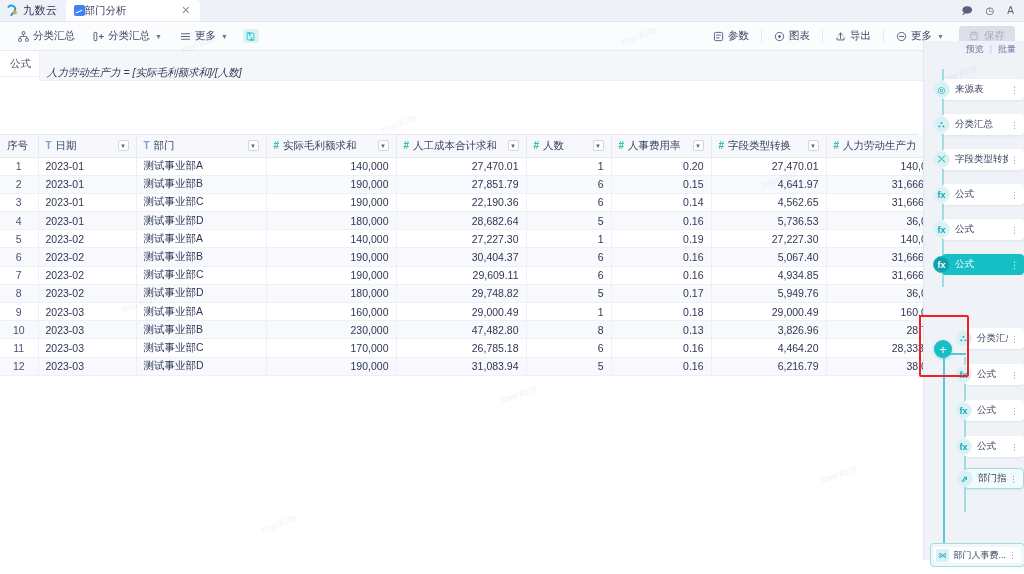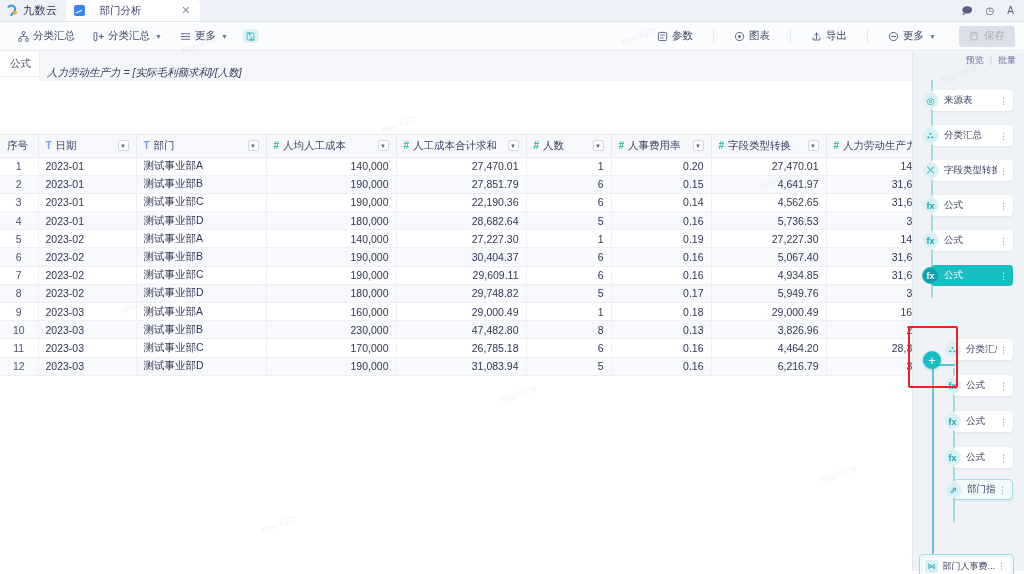--- a/index.html
+++ b/index.html
@@ -19,21 +19,21 @@
     border-bottom: 1px solid #e2e6ef;
     position: relative;
   }
   .logo-wrap {
     display: flex; align-items: center; gap: 3px;
     padding: 0 8px 0 6px;
   }
   .logo-mark { width: 14px; height: 14px; position: relative; flex: 0 0 auto; }
   .logo-text { font-size: 11px; font-weight: normal; color: #27314f; letter-spacing: .5px; }
   .tab {
-    display: flex; align-items: center; gap: 15px;
+    display: flex; align-items: center; gap: 0;
     background: #ffffff; padding: 0 7px 0 8px;
     min-width: 134px; font-size: 10.5px; color: #3a4260;
     border-radius: 4px 4px 0 0;
     position: relative;
   }
   .tab-icon {
     width: 11px; height: 11px; border-radius: 2px;
     background: #3b82f6; position: relative; flex: 0 0 auto;
   }
   .tab-icon::after {
@@ -57,21 +57,21 @@
     position: relative;
   }
   .tb-btn {
     display: flex; align-items: center; gap: 4px;
     font-size: 10.5px; color: #3f4662;
     padding: 3px 9px; border-radius: 3px; cursor: pointer;
     white-space: nowrap;
   }
   .tb-ico { width: 11px; height: 11px; display:inline-block; position: relative; flex:0 0 auto; }
   .caret { font-size: 7px; color: #6e7693; margin-left: 1px; }
-  .tb-right { margin-left: auto; display: flex; align-items: center; gap: 8px; }
+  .tb-right { margin-left: auto; display: flex; align-items: center; gap: 0; }
   .tb-sep { width: 1px; height: 14px; background: #e4e8f0; margin: 0 3px; }
   .save-btn {
     display: flex; align-items: center; gap: 4px;
     background: #dcdfe8; color: #a8adbd;
     font-size: 10.5px; padding: 3.5px 10px; border-radius: 3px;
     margin-left: 6px; cursor: default;
   }
   .refresh-ico {
     width: 16px; height: 14px; border-radius: 3px; background: #def3f4;
     display:flex; align-items:center; justify-content:center; cursor:pointer;
@@ -145,22 +145,22 @@
     padding: 0 7px;
     white-space: nowrap; overflow: hidden;
   }
   tbody tr:nth-child(even) { background: #f7f9fc; }
   .c-idx { text-align: center; color: #4a5170; }
   .c-num { text-align: right; }
   .c-txt { text-align: left; }
 
   
   .panel {
-    position: absolute; right: 0; top: 52px;
-    width: 112px; height: 519px;
+    position: absolute; right: 0; top: 41px;
+    width: 101px; height: 519px;
     background: #eff2f7;
     border-left: 1px solid #e2e6ef;
   }
   .panel-head {
     height: 16px; display: flex; align-items: center; justify-content: flex-end;
     gap: 6px; padding-right: 8px;
     font-size: 9px; color: #6d76a0;
   }
   .panel-head span { cursor: pointer; }
   .panel-head .divider { color: #c3c9db; cursor: default; }
@@ -423,21 +423,21 @@
             <th>
               <div class="th-in">
                 <span class="th-type t">T</span>
                 <span class="th-label">部门</span>
                 <span class="th-drop">▼</span>
               </div>
             </th>
             <th>
               <div class="th-in">
                 <span class="th-type n">#</span>
-                <span class="th-label">人均人工成本</span>
+                <span class="th-label">实际毛利额求和</span>
                 <span class="th-drop">▼</span>
               </div>
             </th>
             <th>
               <div class="th-in">
                 <span class="th-type n">#</span>
                 <span class="th-label">人工成本合计求和</span>
                 <span class="th-drop">▼</span>
               </div>
             </th>

